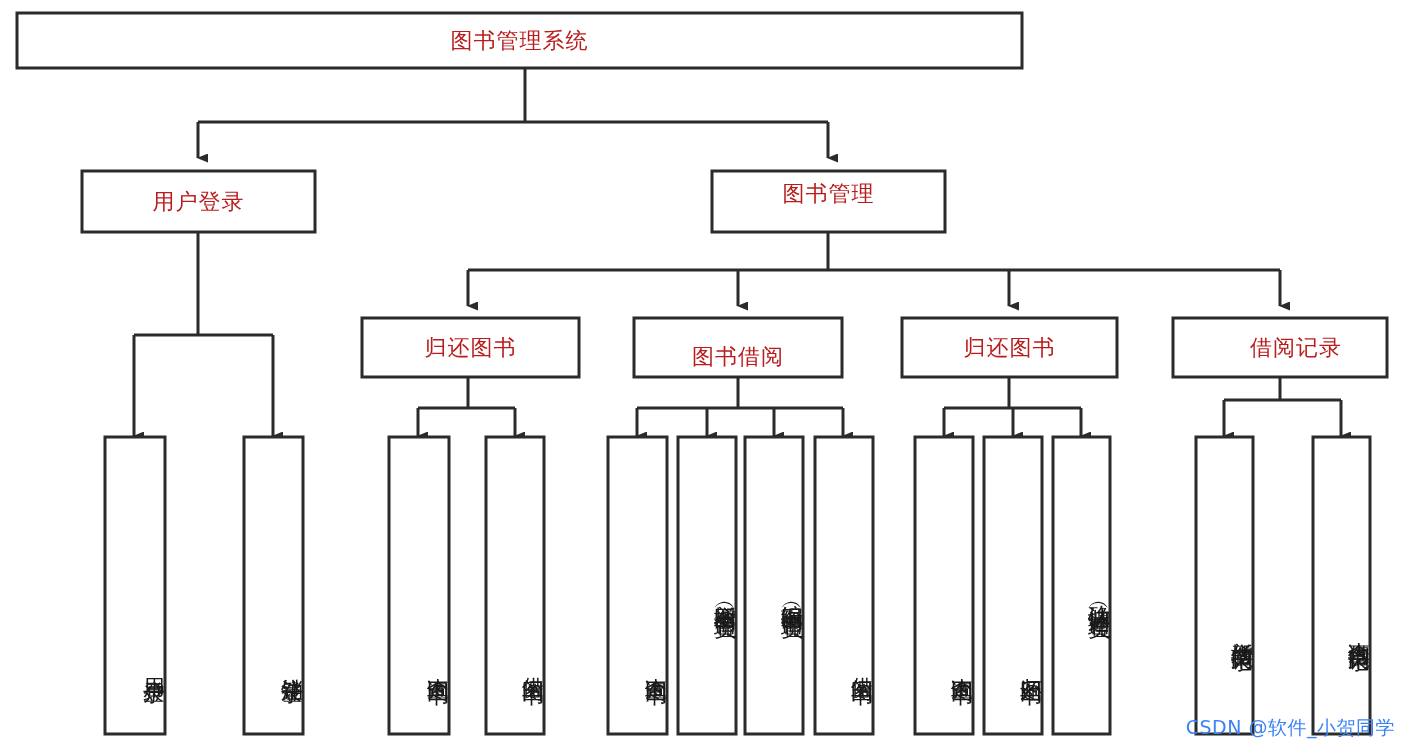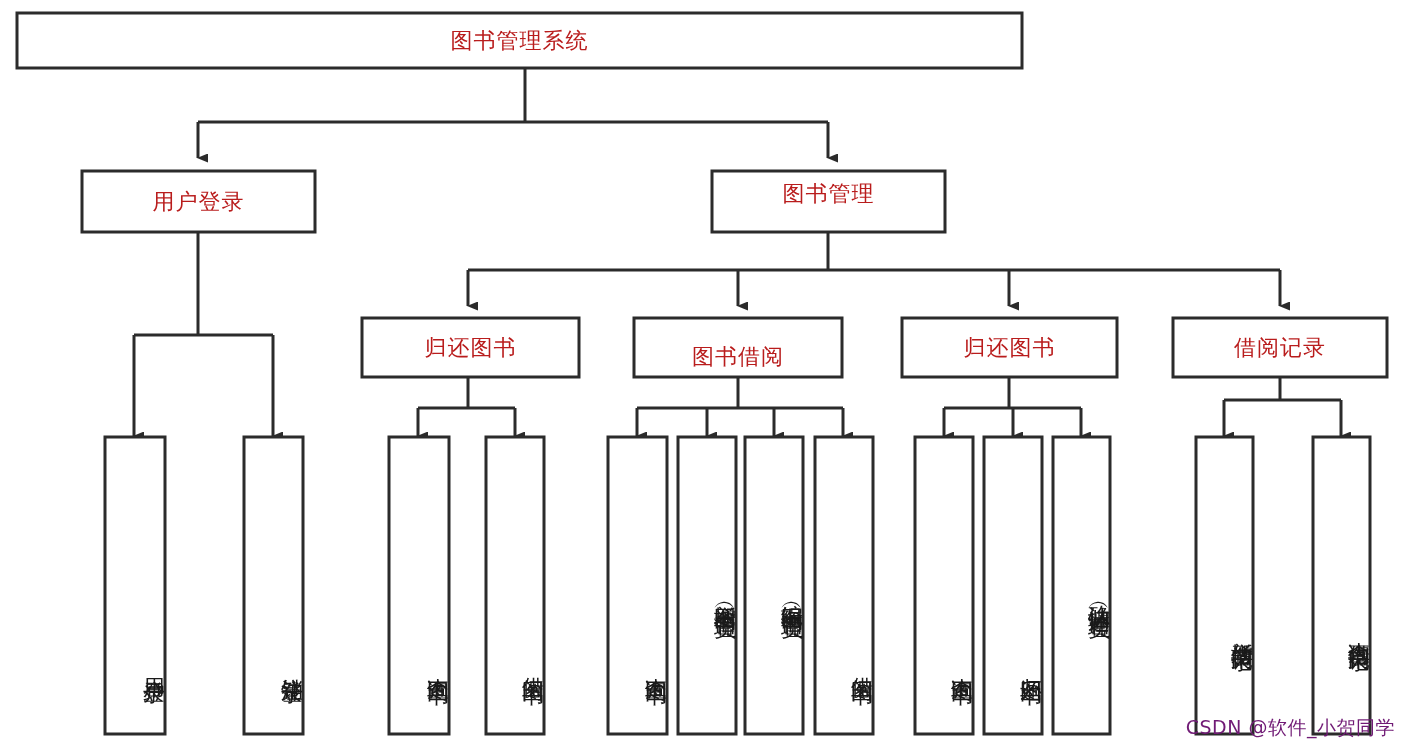--- a/index.html
+++ b/index.html
@@ -61,21 +61,21 @@
     letter-spacing: 1px;
     color: #b91c1c;
     pointer-events: none;
   }
   #watermark {
     position: absolute;
     right: 10px;
     bottom: 6px;
     font-family: "DejaVu Sans", "Liberation Sans", sans-serif;
     font-size: 19px;
-    color: #701a75;
+    color: #3b82f6;
     letter-spacing: 0.5px;
     white-space: nowrap;
   }
 </style>
 </head>
 <body>
 
 <div id="diagram-root">
 
   <svg class="diagram-canvas" viewBox="0 0 1405 747" xmlns="http://www.w3.org/2000/svg">
@@ -181,21 +181,21 @@
 
   <div class="hlabel-wrap" style="left:362px; top:318px; width:217px; height:59px;">
     <span>归还图书</span>
   </div>
   <div class="hlabel-wrap" style="left:634px; top:318px; width:208px; height:77px;">
     <span>图书借阅</span>
   </div>
   <div class="hlabel-wrap" style="left:902px; top:318px; width:215px; height:59px;">
     <span>归还图书</span>
   </div>
-  <div class="hlabel-wrap" style="left:1173px; top:318px; width:214px; height:59px;">
+  <div class="hlabel-wrap" style="left:1173px; top:318px; width:214px; height:59px;padding-left:16px;">
     <span>借阅记录</span>
   </div>
 
   <div class="vlabel-wrap" style="left:105px; top:437px; width:60px; height:297px; padding-top:78px;">
     <span>用户登录</span>
   </div>
   <div class="vlabel-wrap" style="left:244px; top:437px; width:59px; height:297px; padding-top:78px;">
     <span>注销登录</span>
   </div>
 

